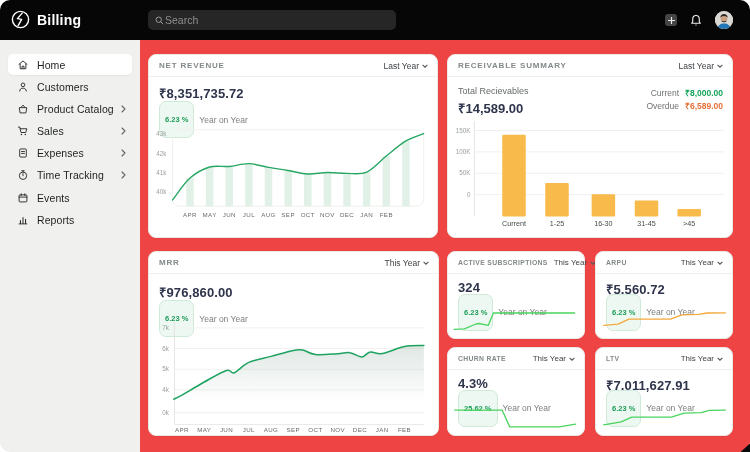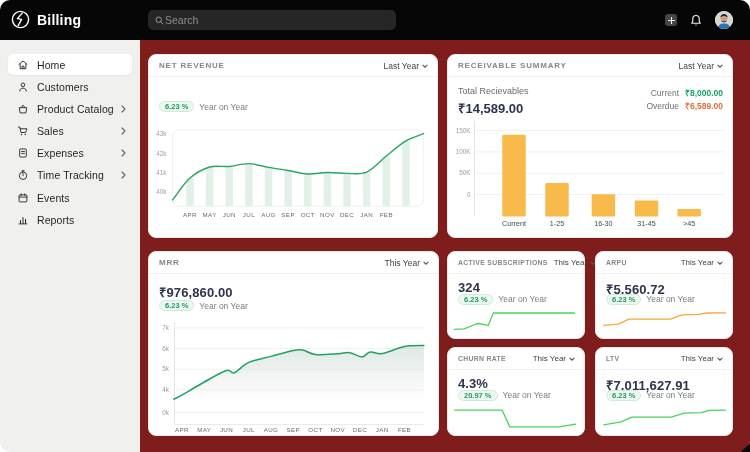--- a/index.html
+++ b/index.html
@@ -20,29 +20,29 @@
 
   
   .sidebar { position:absolute; left:0; top:40px; width:140px; height:412px; background:#f0f1ee; padding-top:14px; }
   .nav-item { position:relative; height:21px; margin:0 8px 1.2px 8px; display:flex; align-items:center; padding:0 6px 0 9px; border-radius:5px; color:#1d201d; cursor:pointer; }
   .nav-item.active { background:#ffffff; box-shadow:0 1px 2px rgba(20,24,20,.06); }
   .nav-item .nicon { width:12px; height:12px; display:flex; align-items:center; justify-content:center; margin-right:8px; flex:none; }
   .nav-item .nlabel { font-size:10.5px; font-weight:500; letter-spacing:.1px; white-space:nowrap; }
   .nav-item .nchev { margin-left:auto; display:flex; color:#6f736f; }
 
   
-  .main { position:absolute; left:140px; top:40px; width:610px; height:412px; background:#7f1d1d; }
+  .main { position:absolute; left:140px; top:40px; width:610px; height:412px; background:#ef4444; }
   .card { position:absolute; background:#fff; border:1px solid #e9eae6; border-radius:8px; box-shadow:0 1px 2px rgba(40,44,40,.03); }
   .card-head { height:22px; border-bottom:1px solid #efefec; display:flex; align-items:center; justify-content:space-between; gap:6px; padding:0 9px 0 10px; }
   .card-title { font-size:8px; font-weight:700; color:#83888a; letter-spacing:.8px; }
   .card-period { display:flex; align-items:center; gap:3px; color:#3f4347; font-size:8.5px; font-weight:500; cursor:pointer; }
   .card-period svg { display:block; }
   .kpi-value { font-size:13px; font-weight:700; color:#2e344b; letter-spacing:.1px; }
   .kpi-row { display:flex; align-items:center; gap:5px; }
-  .badge { display:inline-flex; align-items:center; background:#eef8f2; border:1px solid #cfead9; border-radius:7px; padding:0 5px; font-size:7.5px; font-weight:700; color:#1c9d57; }
+  .badge { display:inline-flex; align-items:center; background:#eef8f2; border:1px solid #cfead9; border-radius:7px; padding:13px 5px; font-size:7.5px; font-weight:700; color:#1c9d57; }
   .yoy { font-size:8.5px; color:#7a7f7c; }
   svg.chart { position:absolute; left:0; top:0; pointer-events:none; }
 
   
   #card-net-revenue { left:8px; top:14px; width:290px; height:184px; }
   #card-net-revenue .kpi-value { position:absolute; left:10px; top:29px; }
   #card-net-revenue .kpi-row { position:absolute; left:10px; top:46px; }
   #card-receivable { left:307px; top:14px; width:286px; height:184px; }
   #card-mrr { left:8px; top:211px; width:291px; height:185px; }
   #card-mrr .kpi-value { position:absolute; left:10px; top:31px; }
@@ -216,20 +216,21 @@
     <div class="card" id="card-net-revenue">
       <div class="card-head">
         <span class="card-title">NET REVENUE</span>
         <span class="card-period">
           <span>Last Year</span>
           <svg width="6" height="4" viewBox="0 0 6 4">
               <path d="M0.6 0.8 L3 3.2 L5.4 0.8" stroke="#53585b" stroke-width="1.1" fill="none"></path>
             </svg>
         </span>
       </div>
+      <span class="kpi-value">₹8,351,735.72</span>
       <span class="kpi-row">
         <span class="badge">6.23 %</span>
         <span class="yoy">Year on Year</span>
       </span>
       <svg class="chart" id="chart-net-revenue" width="290" height="184" viewBox="0 0 290 184">
           <rect x="23.6" y="74.8" width="251.1" height="76.39999999999999" rx="7" fill="none" stroke="#f0f1ee" stroke-width="1"></rect>
           <text x="17.5" y="81.14999999999998" font-size="6.3" fill="#9ba19c" text-anchor="end" font-family="&quot;Liberation Sans&quot;, sans-serif">43k</text>
           <text x="17.5" y="100.49999999999999" font-size="6.3" fill="#9ba19c" text-anchor="end" font-family="&quot;Liberation Sans&quot;, sans-serif">42k</text>
           <text x="17.5" y="119.85" font-size="6.3" fill="#9ba19c" text-anchor="end" font-family="&quot;Liberation Sans&quot;, sans-serif">41k</text>
           <text x="17.5" y="139.2" font-size="6.3" fill="#9ba19c" text-anchor="end" font-family="&quot;Liberation Sans&quot;, sans-serif">40k</text>
@@ -384,21 +385,21 @@
         <span class="card-title">CHURN RATE</span>
         <span class="card-period">
           <span>This Year</span>
           <svg width="6" height="4" viewBox="0 0 6 4">
               <path d="M0.6 0.8 L3 3.2 L5.4 0.8" stroke="#53585b" stroke-width="1.1" fill="none"></path>
             </svg>
         </span>
       </div>
       <span class="kpi-value">4.3%</span>
       <span class="kpi-row">
-        <span class="badge">20.97 %</span>
+        <span class="badge">25.62 %</span>
         <span class="yoy">Year on Year</span>
       </span>
       <svg class="chart" id="chart-churn" width="138" height="89" viewBox="0 0 138 89">
           <path d="M6.7 62.1 L54.1 62.1 L61.8 78.9 L111.1 78.9 L127.5 76.2" fill="none" stroke="#49d45e" stroke-width="1.3" stroke-linejoin="round" stroke-linecap="round"></path>
         </svg>
     </div>
 
     <div class="card small-card" id="card-arpu">
       <div class="card-head">
         <span class="card-title">ARPU</span>

